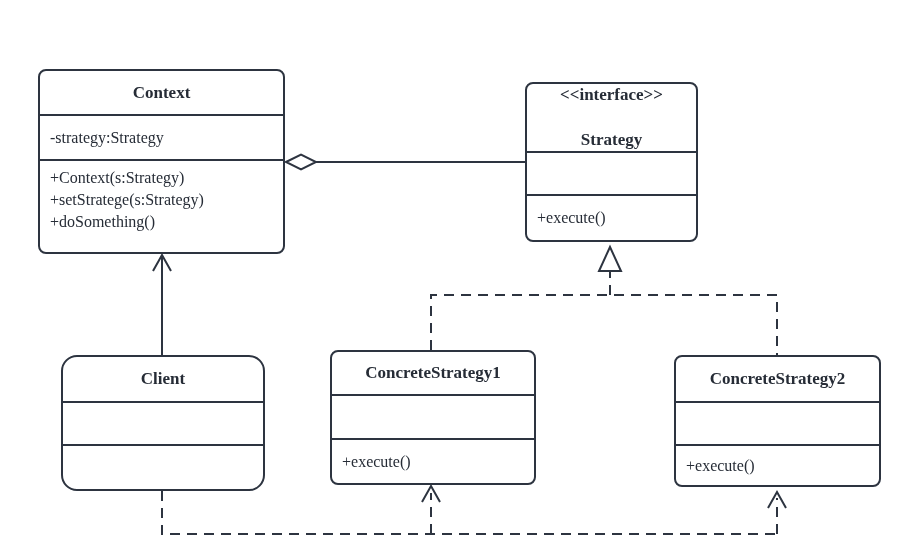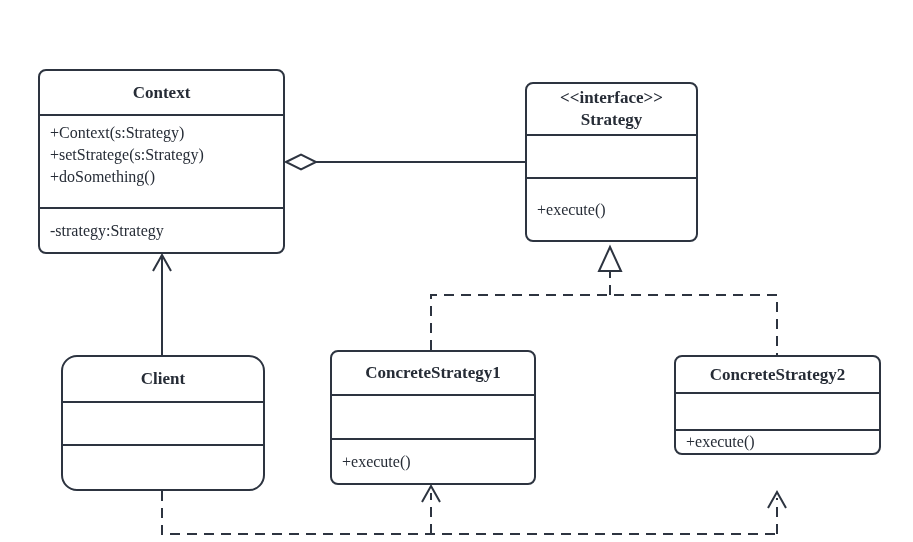--- a/index.html
+++ b/index.html
@@ -63,32 +63,32 @@
   }
   .sec.grow { flex: 1; }
   .member { white-space: nowrap; }
 
   
   .box-context  { left: 38px;  top: 37px;  width: 247px; height: 185px; }
   .box-context  .row-title   { height: 43px; }
   .box-context  .row-attrs   { height: 45px; }
 
   .box-strategy { left: 525px; top: 50px;  width: 173px; height: 160px; }
-  .box-strategy .row-title   { height: 50px; }
+  .box-strategy .row-title   { height: 67px; justify-content: space-between; }
   .box-strategy .row-attrs   { height: 43px; }
 
   .box-client   { left: 61px;  top: 323px; width: 204px; height: 136px; border-radius: 16px; }
   .box-client   .row-title   { height: 44px; }
   .box-client   .row-attrs   { height: 43px; }
 
   .box-cs1      { left: 330px; top: 318px; width: 206px; height: 135px; }
   .box-cs1      .row-title   { height: 42px; border-radius: 16px; }
   .box-cs1      .row-attrs   { height: 44px; }
 
-  .box-cs2      { left: 674px; top: 323px; width: 207px; height: 100px; }
+  .box-cs2      { left: 674px; top: 323px; width: 207px; height: 132px; }
   .box-cs2      .row-title   { height: 44px; }
   .box-cs2      .row-attrs   { height: 43px; }
 </style>
 </head>
 <body>
 
 <div class="canvas">
 
   <svg class="connectors" viewBox="0 0 913 542" xmlns="http://www.w3.org/2000/svg" stroke="#2d3440" stroke-width="2" fill="none">
 
@@ -107,27 +107,27 @@
      ConcreteStrategy1 / ConcreteStrategy2 : dependency --&gt;
     <path stroke-dasharray="10 7" d="M162,459 L162,502 L777,502 M431,502 L431,461 M777,502 L777,466"></path>
     <polyline points="422,470 431,454 440,470"></polyline>
     <polyline points="768,476 777,460 786,476"></polyline>
   </svg>
 
   <div class="uml-box box-context">
     <div class="sec title row-title">
       <span>Context</span>
     </div>
+    <div class="sec members center-v row-attrs">
+      <div class="member">-strategy:Strategy</div>
+    </div>
     <div class="sec members grow">
       <div class="member">+Context(s:Strategy)</div>
       <div class="member">+setStratege(s:Strategy)</div>
       <div class="member">+doSomething()</div>
-    </div>
-    <div class="sec members center-v row-attrs">
-      <div class="member">-strategy:Strategy</div>
     </div>
   </div>
 
   <div class="uml-box box-strategy">
     <div class="sec title row-title">
       <span>&lt;&lt;interface&gt;&gt;</span>
       <span>Strategy</span>
     </div>
     <div class="sec members row-attrs"></div>
     <div class="sec members center-v grow">

